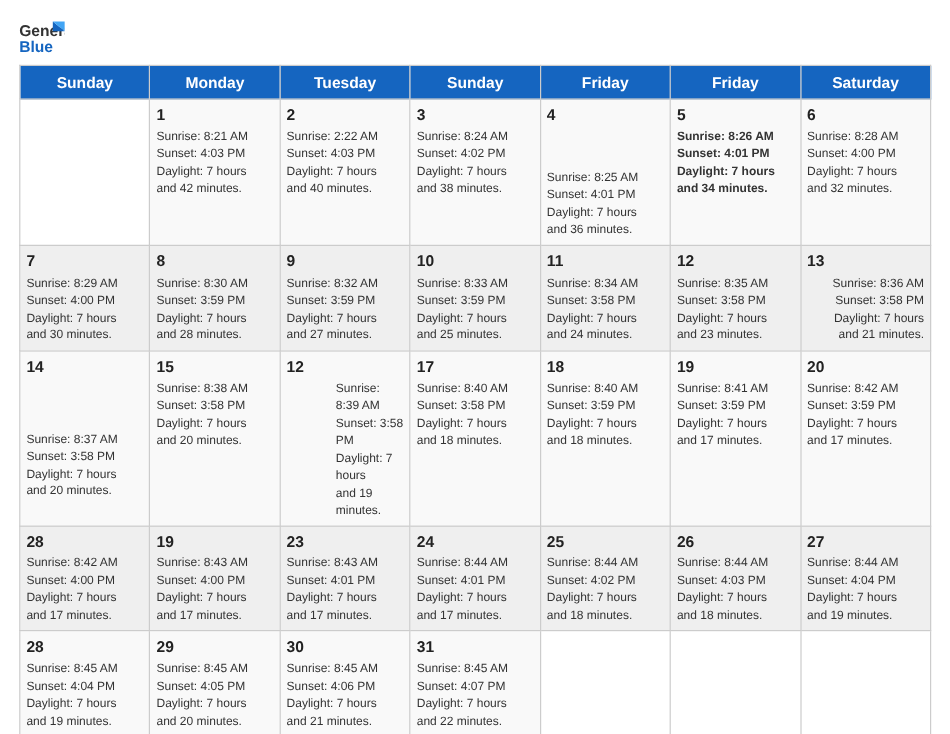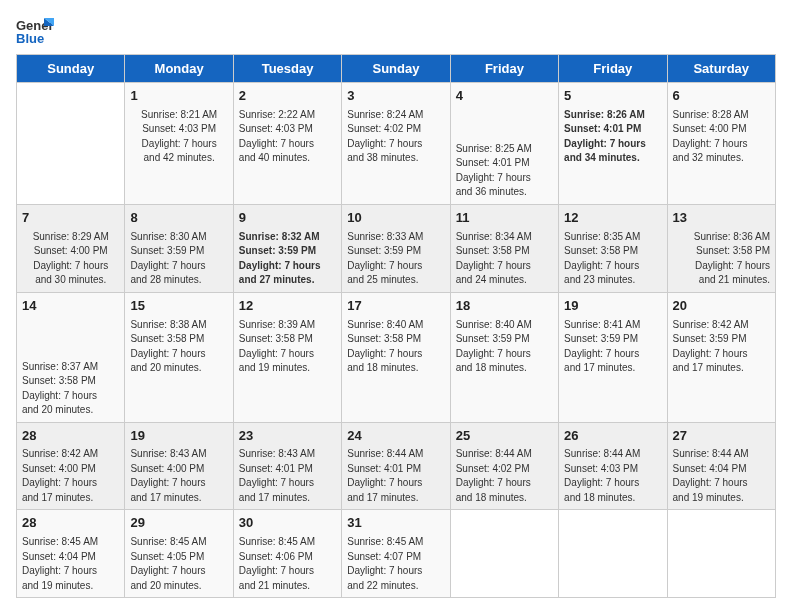--- a/index.html
+++ b/index.html
@@ -108,21 +108,21 @@
         <th>Friday</th>
         <th>Friday</th>
         <th>Saturday</th>
       </tr>
   </thead>
   <tbody id="calendar-body">
       <tr>
         <td class="empty"></td>
         <td>
           <span class="day-num">1</span>
-          <div class="day-info" style="white-space: pre-line; text-align: center;">Sunrise: 8:21 AM
+          <div class="day-info" style="white-space: pre-line;">Sunrise: 8:21 AM
 Sunset: 4:03 PM
 Daylight: 7 hours
 and 42 minutes.</div>
         </td>
         <td>
           <span class="day-num">2</span>
           <div class="day-info" style="white-space: pre-line;">Sunrise: 2:22 AM
 Sunset: 4:03 PM
 Daylight: 7 hours
 and 40 minutes.</div>
@@ -152,35 +152,35 @@
           <span class="day-num">6</span>
           <div class="day-info" style="white-space: pre-line;">Sunrise: 8:28 AM
 Sunset: 4:00 PM
 Daylight: 7 hours
 and 32 minutes.</div>
         </td>
       </tr>
       <tr>
         <td>
           <span class="day-num">7</span>
-          <div class="day-info" style="white-space: pre-line; text-align: center;">Sunrise: 8:29 AM
+          <div class="day-info" style="white-space: pre-line;">Sunrise: 8:29 AM
 Sunset: 4:00 PM
 Daylight: 7 hours
 and 30 minutes.</div>
         </td>
         <td>
           <span class="day-num">8</span>
           <div class="day-info" style="white-space: pre-line;">Sunrise: 8:30 AM
 Sunset: 3:59 PM
 Daylight: 7 hours
 and 28 minutes.</div>
         </td>
         <td>
           <span class="day-num">9</span>
-          <div class="day-info" style="white-space: pre-line; font-weight: bold;">Sunrise: 8:32 AM
+          <div class="day-info" style="white-space: pre-line;">Sunrise: 8:32 AM
 Sunset: 3:59 PM
 Daylight: 7 hours
 and 27 minutes.</div>
         </td>
         <td>
           <span class="day-num">10</span>
           <div class="day-info" style="white-space: pre-line;">Sunrise: 8:33 AM
 Sunset: 3:59 PM
 Daylight: 7 hours
 and 25 minutes.</div>
@@ -217,21 +217,21 @@
         </td>
         <td>
           <span class="day-num">15</span>
           <div class="day-info" style="white-space: pre-line;">Sunrise: 8:38 AM
 Sunset: 3:58 PM
 Daylight: 7 hours
 and 20 minutes.</div>
         </td>
         <td>
           <span class="day-num">12</span>
-          <div class="day-info" style="white-space: pre-line;">Sunrise: 8:39 AM
+          <div class="day-info" style="white-space: pre-line; margin-left: 41px;">Sunrise: 8:39 AM
 Sunset: 3:58 PM
 Daylight: 7 hours
 and 19 minutes.</div>
         </td>
         <td>
           <span class="day-num">17</span>
           <div class="day-info" style="white-space: pre-line;">Sunrise: 8:40 AM
 Sunset: 3:58 PM
 Daylight: 7 hours
 and 18 minutes.</div>

